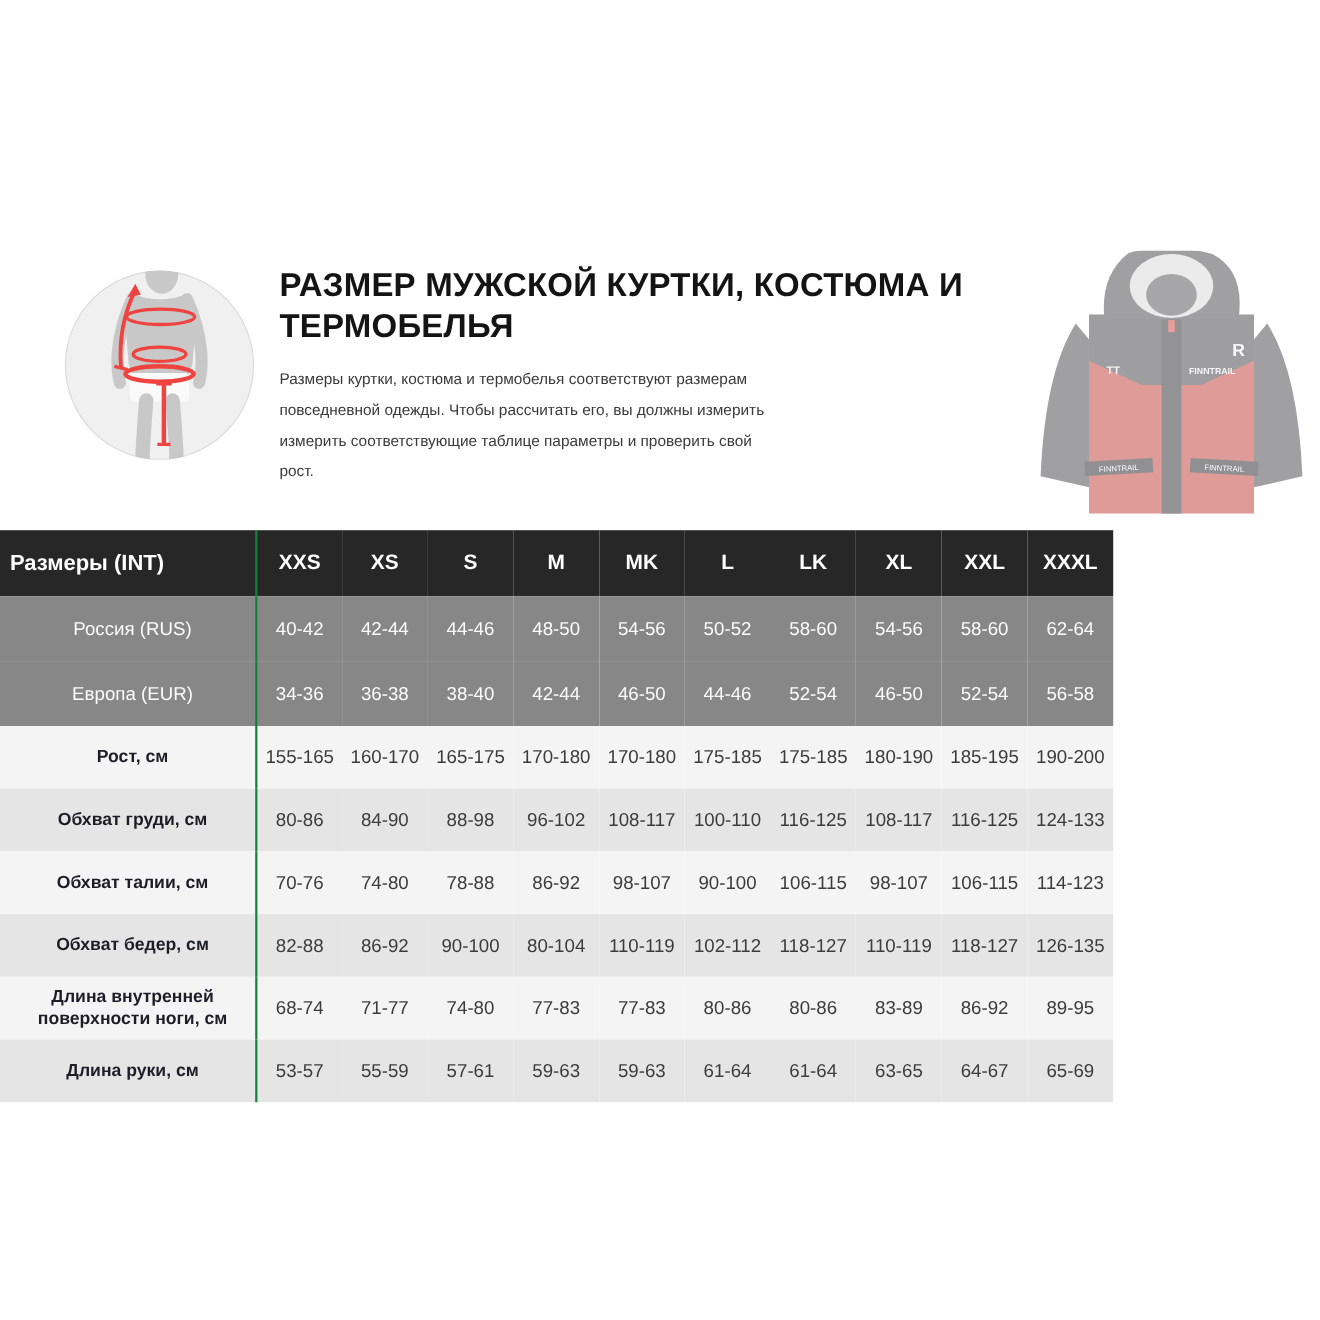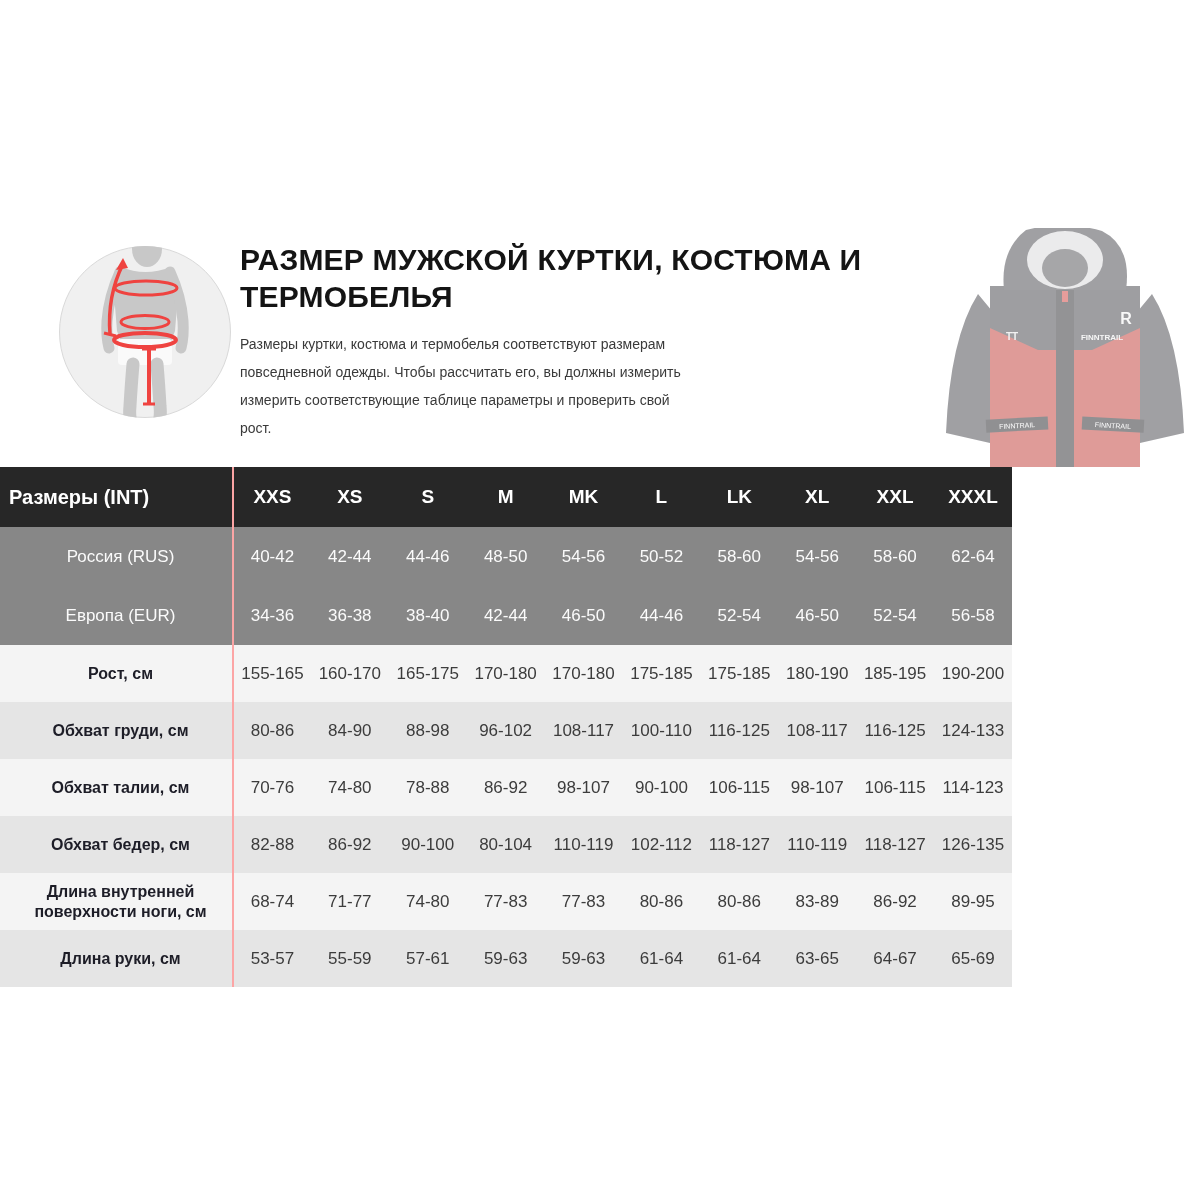--- a/index.html
+++ b/index.html
@@ -5,44 +5,44 @@
   html, body { margin:0; padding:0; background:#ffffff; }
   body {
     width:1200px; height:1200px;
     font-family:"Liberation Sans", "DejaVu Sans", sans-serif;
     -webkit-font-smoothing:antialiased;
   }
   .page { position:relative; width:1200px; height:1200px; overflow:hidden; background:#fff; }
 
   
   .figure-circle { position:absolute; left:57px; top:236px; width:176px; height:192px; }
-  .intro-text { position:absolute; left:240px; top:241px; width:690px; }
+  .intro-text { position:absolute; left:254px; top:241px; width:690px; }
   .intro-title {
     margin:0; font-size:30px; line-height:37px; font-weight:bold;
     color:#141414; letter-spacing:0.2px; white-space:pre-line;
   }
   .intro-desc {
     margin:15px 0 0 0; font-size:14px; line-height:28px;
     color:#3a3a3a; white-space:pre-line;
   }
   .jacket { position:absolute; right:0; top:228px; width:270px; height:239px; opacity:0.52; }
 
   
   .size-table {
-    position:absolute; left:0; top:467px; width:1012px;
+    position:absolute; left:0; top:482px; width:1012px;
     border-collapse:collapse; table-layout:fixed;
   }
   .size-table col.label-col { width:233px; }
   .size-table th, .size-table td { padding:0; }
   .size-table thead th {
     background:#272727; color:#ffffff; height:60px;
     font-size:19px; font-weight:bold; text-align:center;
   }
   .size-table th.corner { text-align:left; padding-left:9px; font-size:20px; }
-  .size-table th:nth-child(2), .size-table td:nth-child(2) { border-left:2px solid #fca5a5; }
+  .size-table th:nth-child(2), .size-table td:nth-child(2) { border-left:2px solid #15803d; }
   .size-table td { text-align:center; font-size:17px; }
   tr.gray td { background:#878787; color:#fbfbfb; height:59px; }
   tr.light td { background:#f4f4f4; }
   tr.white td { background:#e5e5e5; }
   tr.light td, tr.white td { height:57px; color:#3c3c3c; }
   td.rowlabel { text-align:center; padding-left:9px; }
   tr.gray td.rowlabel { font-weight:normal; font-size:17px; }
   tr.light td.rowlabel, tr.white td.rowlabel {
     font-weight:bold; color:#1d1d27; font-size:16px; line-height:20px;
   }

